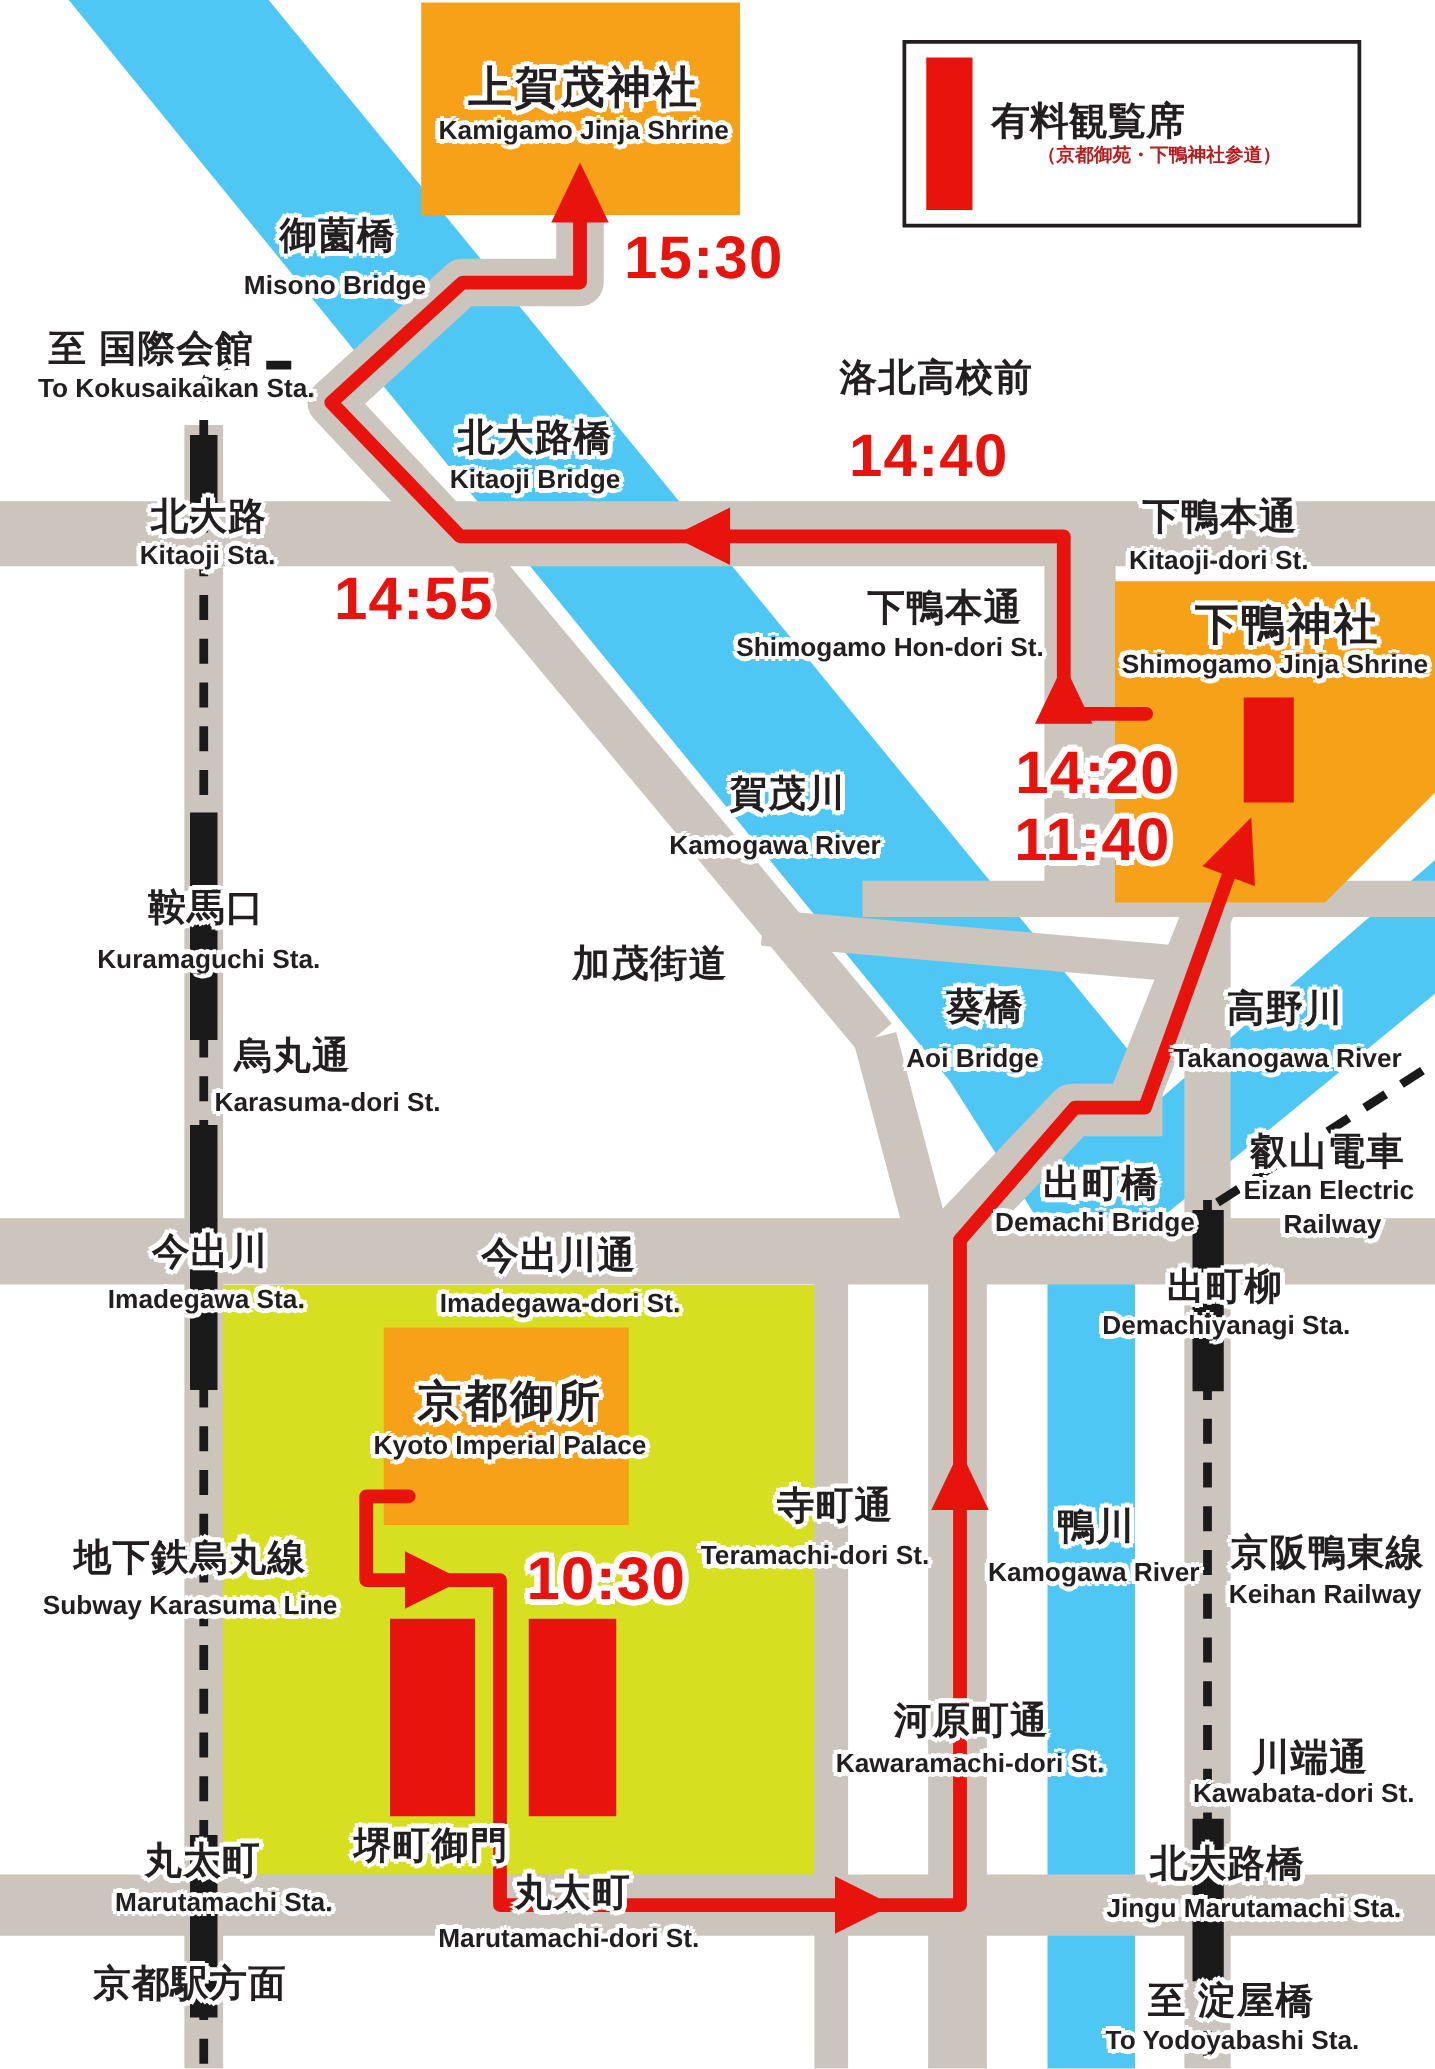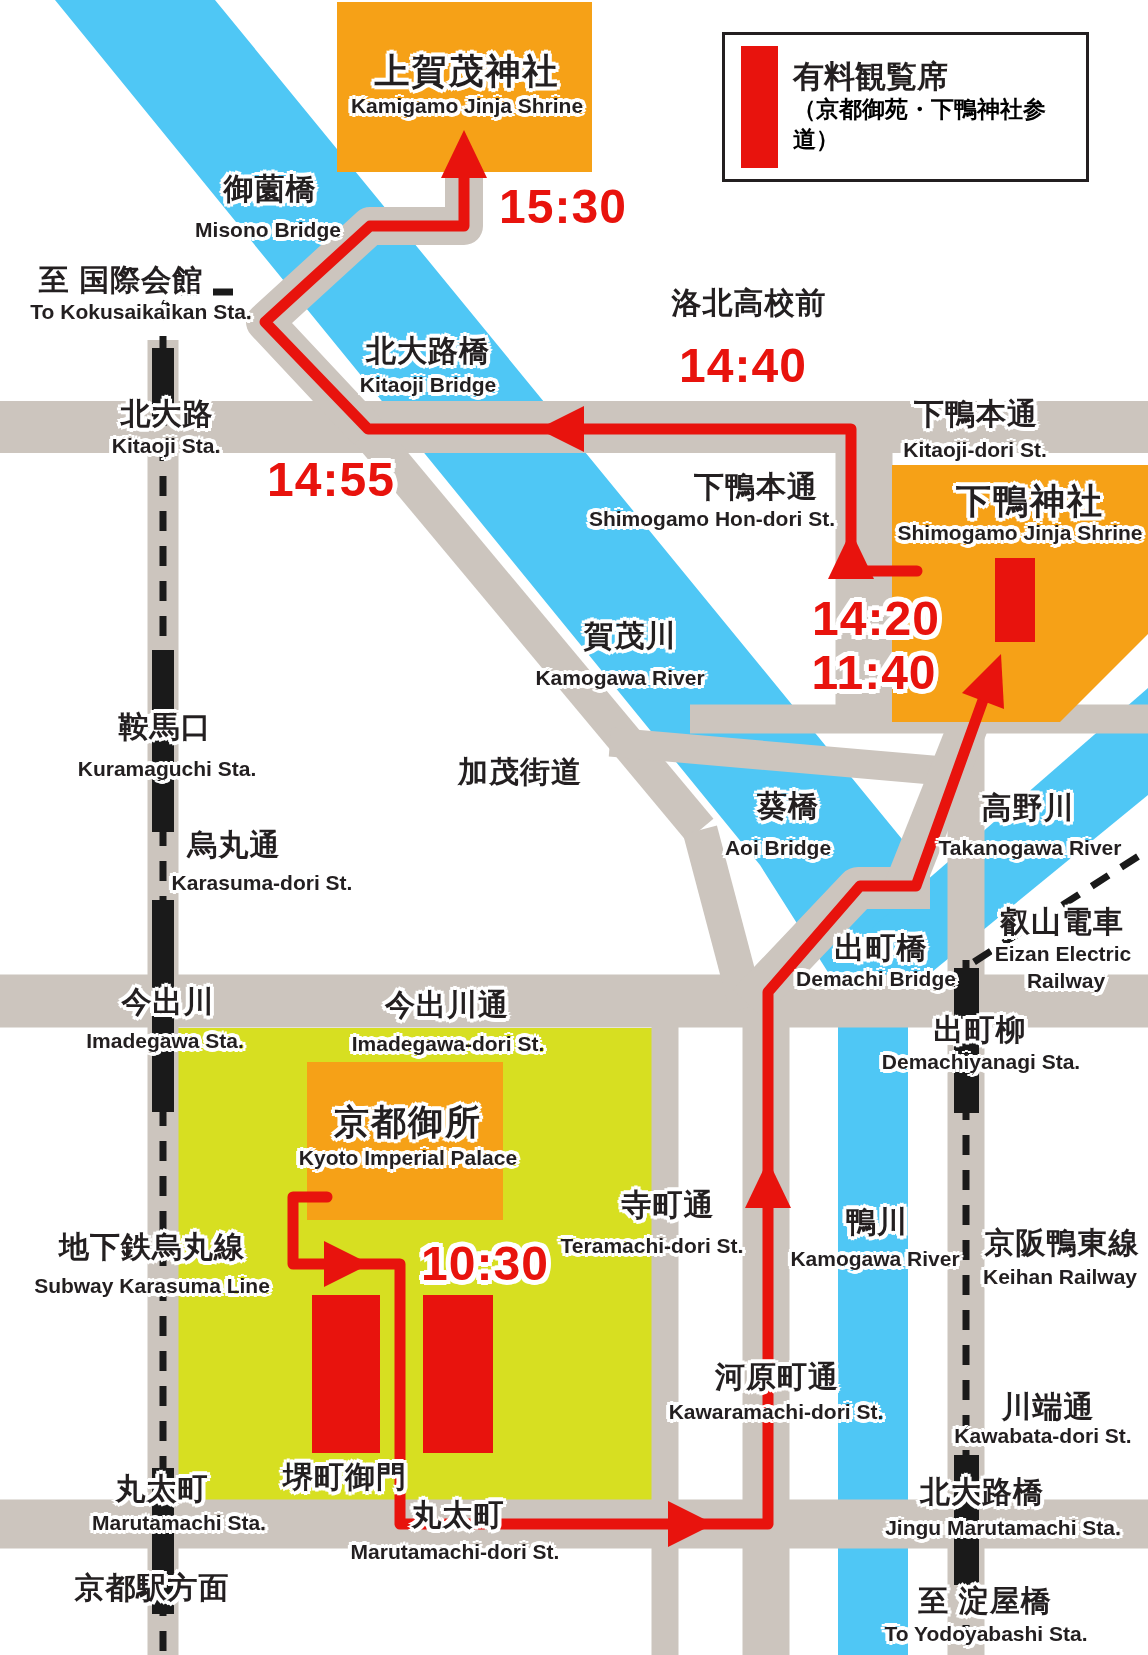--- a/index.html
+++ b/index.html
@@ -14,21 +14,21 @@
   .jpbig{font-size:35px;font-weight:800;color:#231f20;letter-spacing:2px;}
   .en{font-size:21px;font-weight:600;color:#231f20;}
   .time{font-size:48px;font-weight:800;color:#e8130d;letter-spacing:1px;
         text-shadow:-4px -4px 0 #fff,4px -4px 0 #fff,-4px 4px 0 #fff,4px 4px 0 #fff,
                     -5px 0 0 #fff,5px 0 0 #fff,0 -5px 0 #fff,0 5px 0 #fff;}
   #legend{position:absolute;left:722px;top:32px;width:367px;height:150px;background:#fff;
           border:3px solid #231f20;box-sizing:border-box;display:flex;align-items:center;}
   #legend .swatch{width:37px;height:122px;background:#e8130d;margin-left:16px;flex:0 0 auto;}
   #legend .ltext{margin-left:15px;}
   #legend .ltitle{font-size:31px;font-weight:800;color:#231f20;line-height:1.15;}
-  #legend .lsub{font-size:23px;font-weight:700;color:#000000;line-height:1.3;}
+  #legend .lsub{font-size:15px;font-weight:700;color:#b91c1c;line-height:1.3;margin-left:37px;}
   #legend .lcap{font-size:26px;font-weight:600;color:#231f20;line-height:1.2;}
 </style>
 </head>
 <body>
 
 <div id="stage">
 
   <svg id="map-svg" width="1148" height="1655" viewBox="0 0 1148 1655">
 
     <g fill="#4fc7f5" stroke="none">

